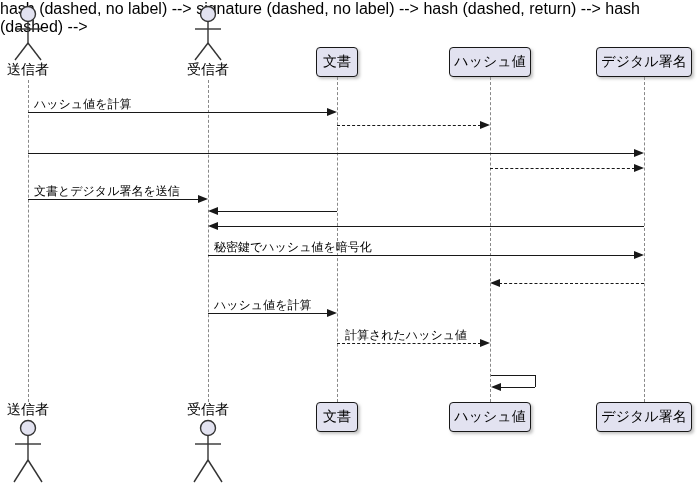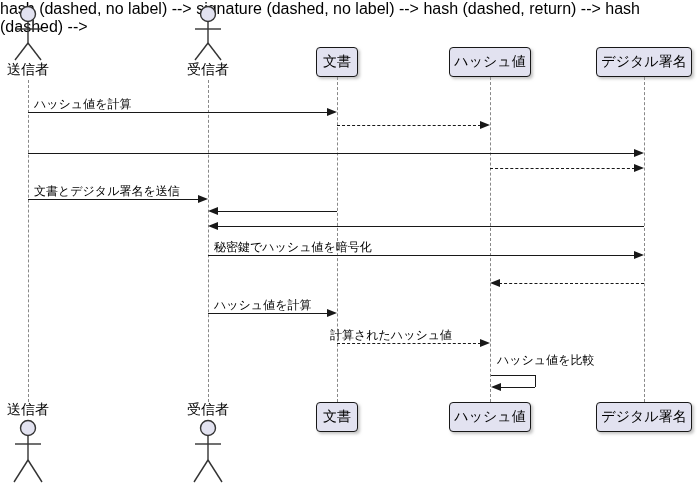--- a/index.html
+++ b/index.html
@@ -156,26 +156,25 @@
    hash (dashed, return) --&gt;
   <div class="ah left" style="left:490px; top:279px;"></div>
   <div class="mline dashed" style="left:499px; top:283px; width:145px;"></div>
 
   
   <div class="mlabel" style="left:214px; top:297px;">ハッシュ値を計算</div>
   <div class="mline" style="left:208px; top:313px; width:120px;"></div>
   <div class="ah right" style="left:327px; top:309px;"></div>
 
    hash (dashed) --&gt;
-  <div class="mlabel" style="left:330px; top:327px;">計算されたハッシュ値</div>
+  <div class="mlabel" style="left:345px; top:327px;">計算されたハッシュ値</div>
   <div class="mline dashed" style="left:337px; top:343px; width:144px;"></div>
   <div class="ah right" style="left:480px; top:339px;"></div>
 
   
-  <div class="mlabel" style="left:497px; top:352px;">ハッシュ値を比較</div>
   <div class="mline" style="left:491px; top:375px; width:44px;"></div>
   <div class="vline" style="left:535px; top:375px; height:12px;"></div>
   <div class="mline" style="left:500px; top:387px; width:35px;"></div>
   <div class="ah left" style="left:491px; top:383px;"></div>
 
   
   <div class="actor-label" style="left:-17px; top:401px;">送信者</div>
   <div class="figure" style="left:10px; top:418px;">
     <svg width="36" height="66" viewBox="0 0 36 66" fill="none">
       <circle cx="18" cy="10" r="7.5"></circle>

